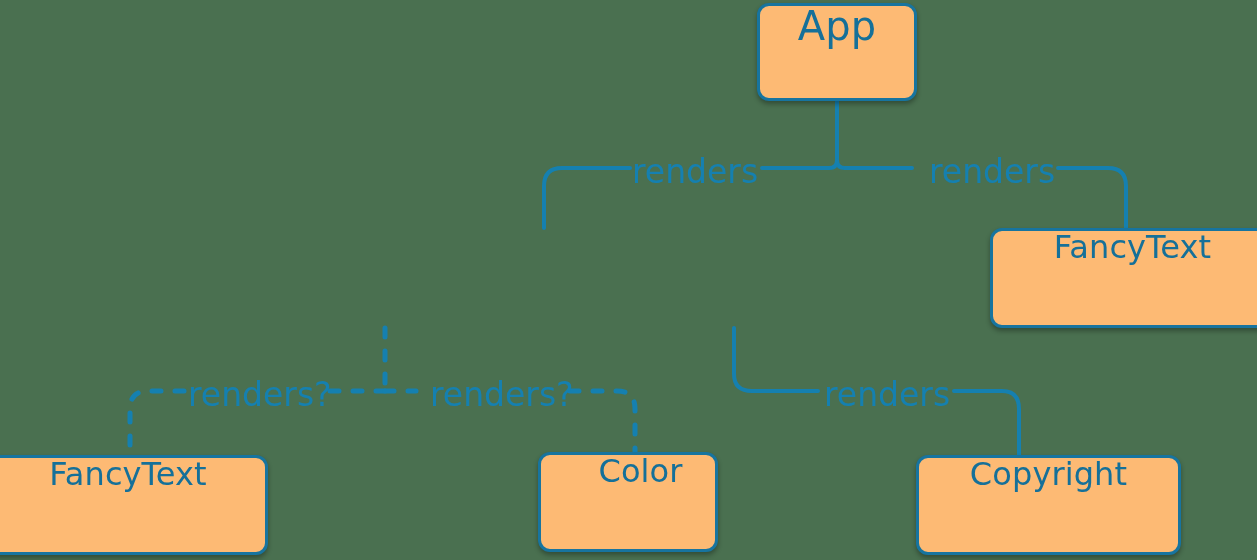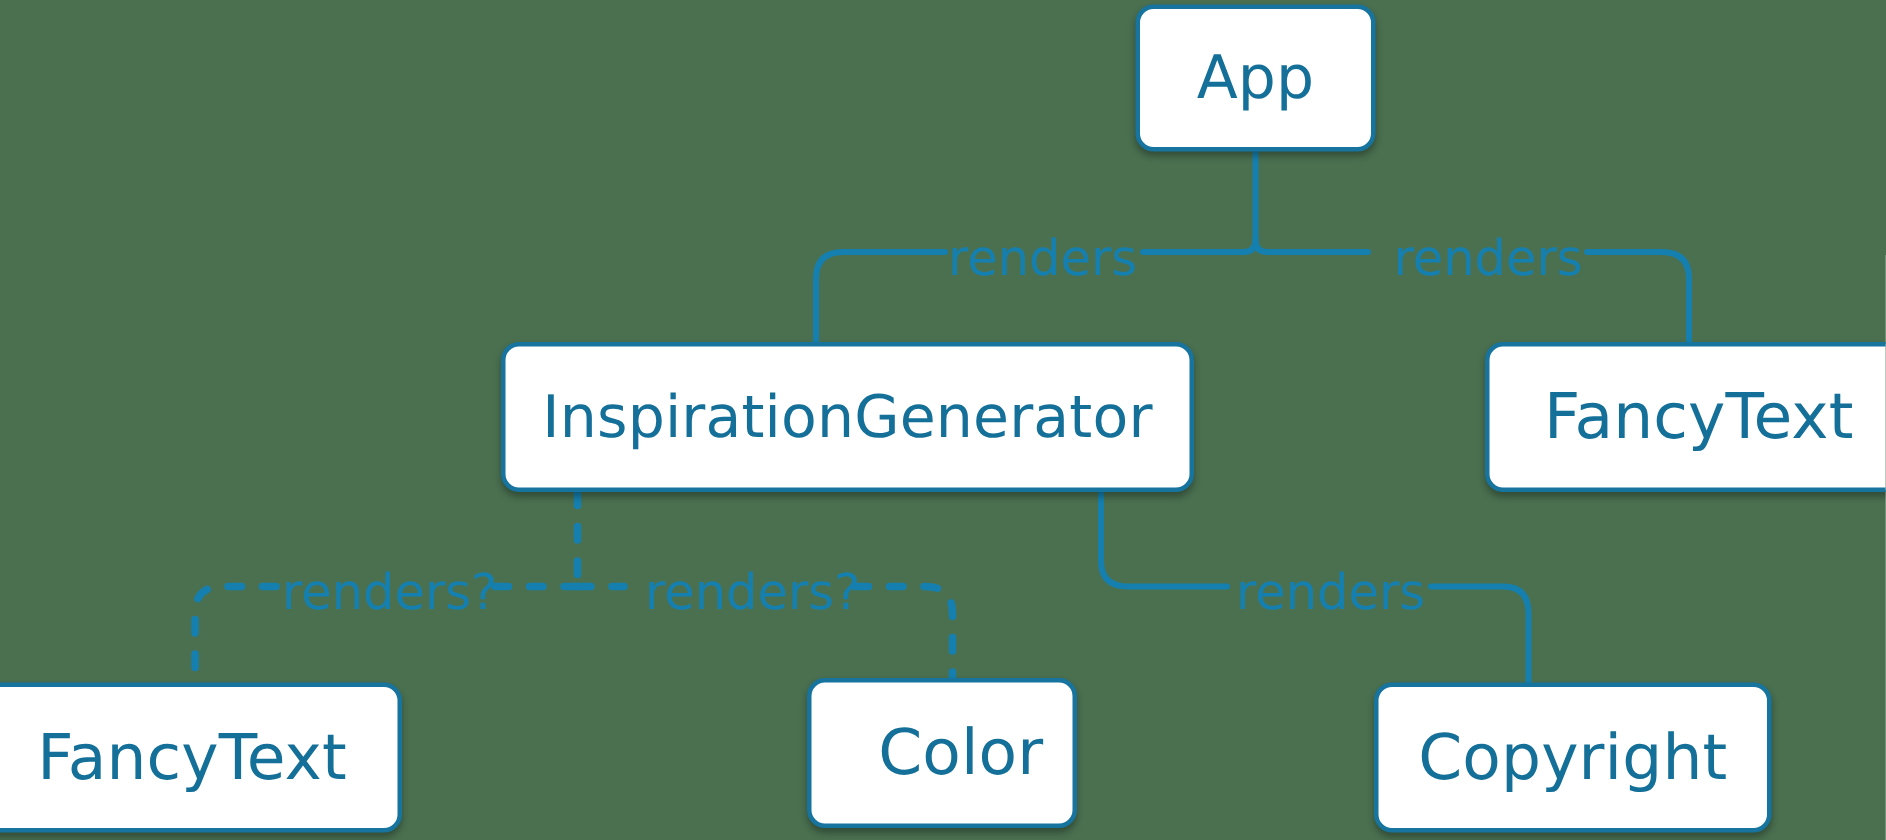--- a/index.html
+++ b/index.html
@@ -22,32 +22,31 @@
   #edge-layer {
     position: absolute;
     left: 0;
     top: 0;
     width: 1257px;
     height: 560px;
   }
   .node {
     position: absolute;
     box-sizing: border-box;
-    background: #ffffff;
+    background: #fdba74;
     border: 3px solid #17749f;
     border-radius: 12px;
     display: flex;
-    align-items: center;
     justify-content: center;
     box-shadow: 0 3px 5px rgba(0,0,0,0.32);
     z-index: 5;
   }
   .node-label {
     color: #157099;
-    font-size: 42px;
+    font-size: 32px;
     line-height: 1;
     letter-spacing: 0.1px;
     white-space: nowrap;
   }
   .edge-label {
     position: absolute;
     color: #1580b0;
     font-size: 33px;
     line-height: 1;
     white-space: nowrap;
@@ -94,23 +93,20 @@
   <div class="edge-label" style="left:188px; top:378px;">renders?</div>
 
   <div class="edge-label" style="left:430px; top:378px;">renders?</div>
 
   <div class="edge-label" style="left:824px; top:378px;">renders</div>
 
   <div class="node" id="node-app">
     <span class="node-label">App</span>
   </div>
 
-  <div class="node" id="node-inspgen">
-    <span class="node-label">InspirationGenerator</span>
-  </div>
 
   <div class="node" id="node-fancytext-right">
     <span class="node-label">FancyText</span>
   </div>
 
   <div class="node" id="node-fancytext-left">
     <span class="node-label">FancyText</span>
   </div>
 
   <div class="node" id="node-color">

